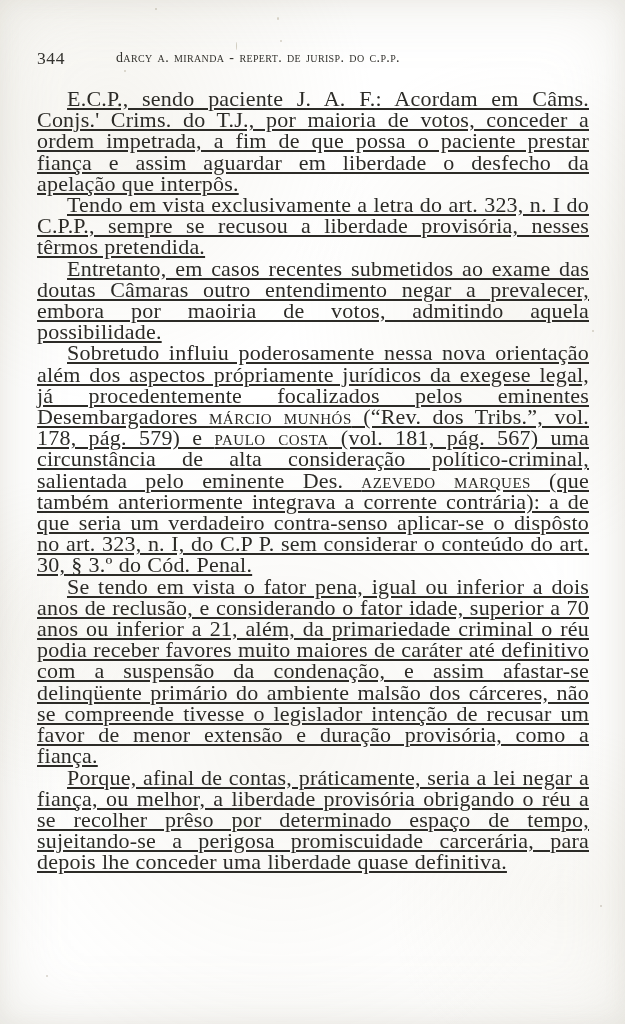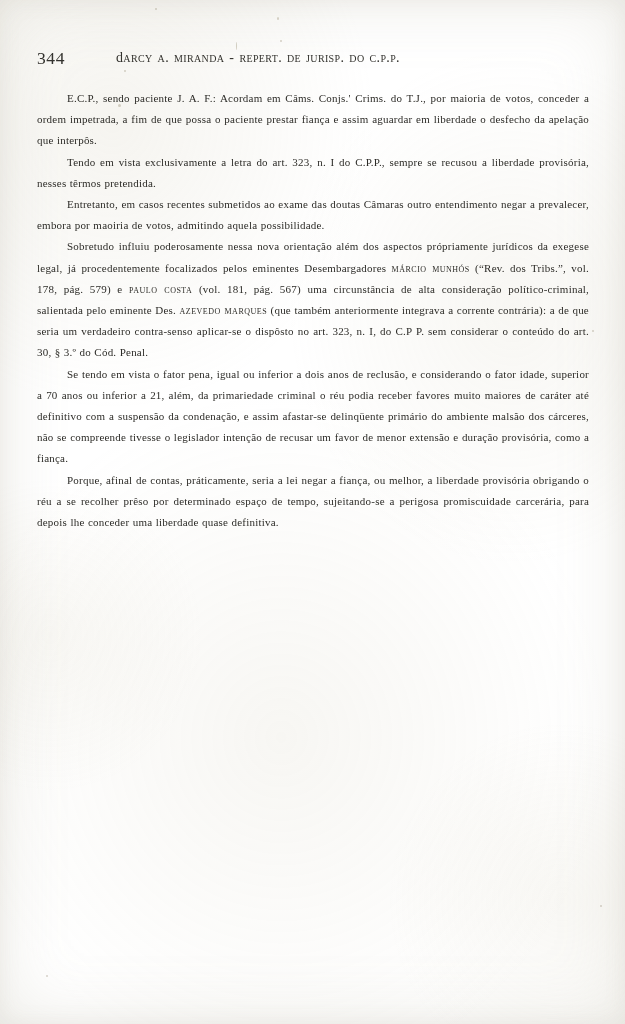--- a/index.html
+++ b/index.html
@@ -83,25 +83,26 @@
     left: 37px;
     top: 88px;
     width: 552px;
     z-index: 5;
   }
   .para {
     margin: 0;
     text-align: justify;
     text-align-last: left;
     text-indent: 30px;
-    font-size: 11px;
+    font-size: 22px;
     line-height: 21.2px;
     letter-spacing: 0.22px;
     word-spacing: 0.4px;
     color: #2c2b27;
+    text-decoration: underline;
     -webkit-font-smoothing: none;
   }
   .sc {
     font-variant: small-caps;
     text-transform: lowercase;
     letter-spacing: 0.5px;
   }
   .sc::first-letter { font-variant: normal; }
 </style>
 </head>

